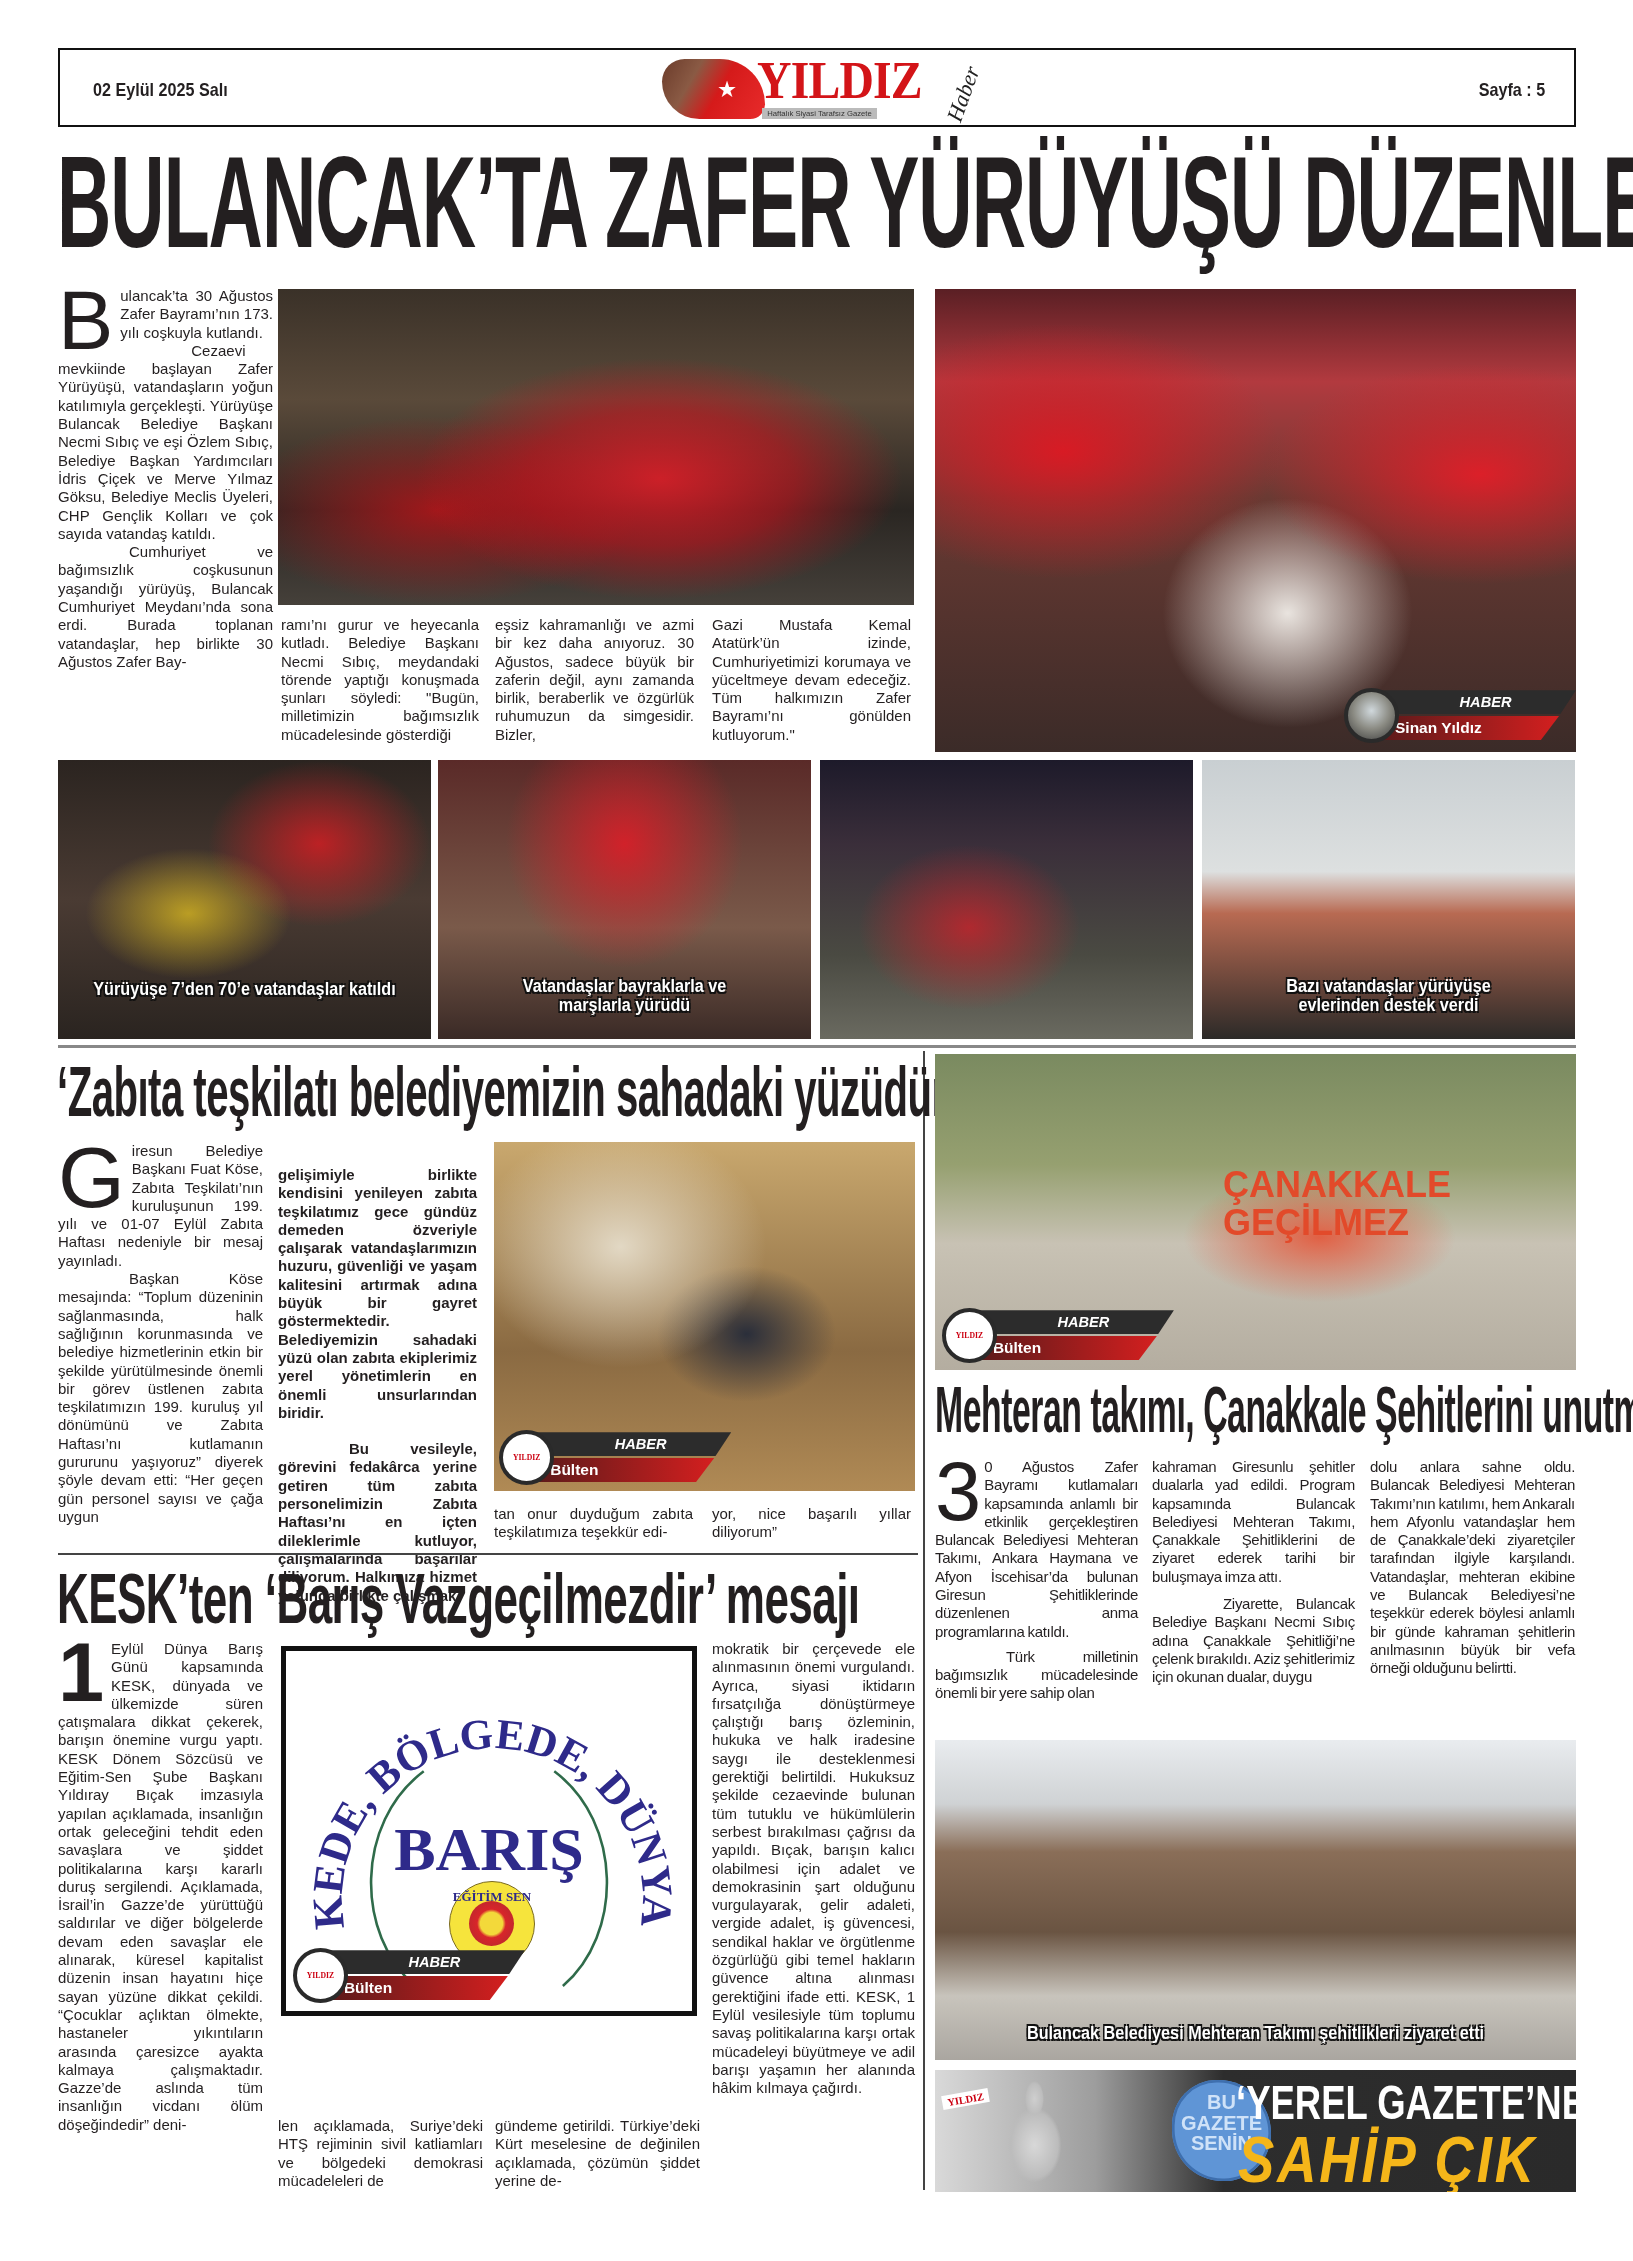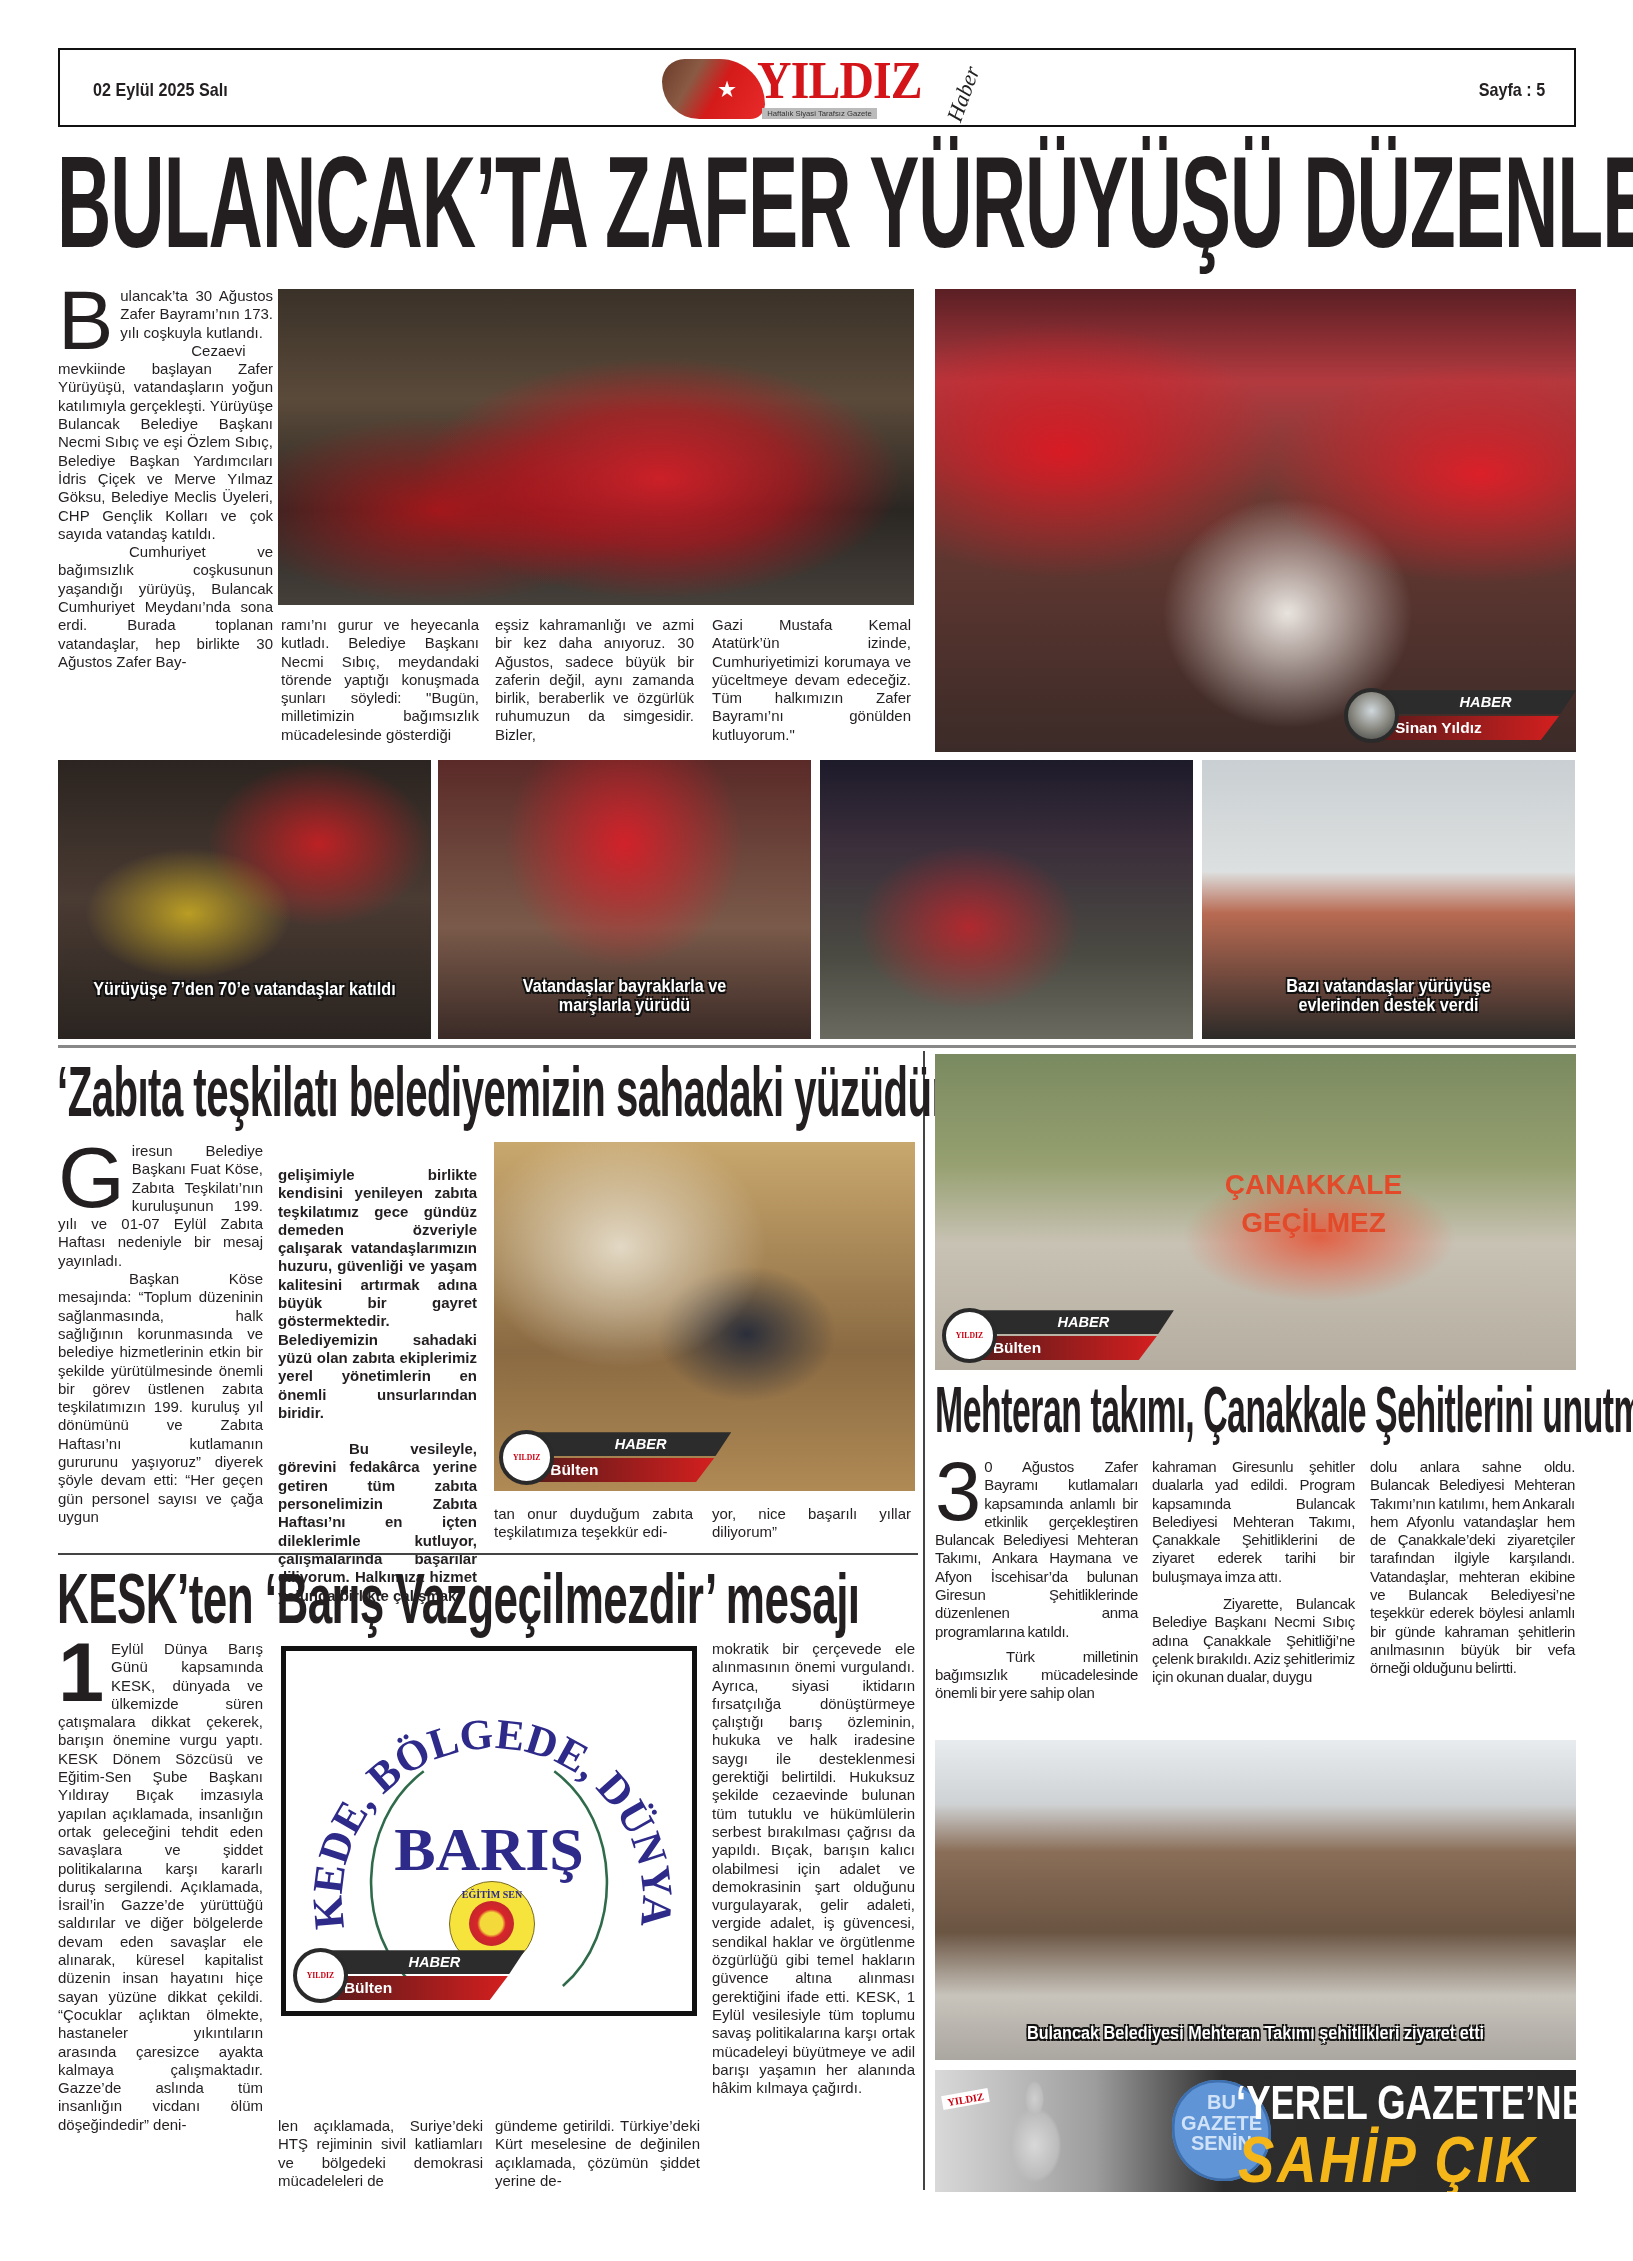--- a/index.html
+++ b/index.html
@@ -63,21 +63,21 @@
   .badge-bot { position: absolute; left: 34px; top: 31px; width: 181px; height: 24px; background: linear-gradient(90deg,#5a1a1a,#d41f1f); clip-path: polygon(0 0,100% 0,90% 100%,0 100%); color: #fff; font-weight: bold; font-size: 15.5px; line-height: 24px; padding-left: 17px; }
 
   .rule { background: #888; height: 2.6px; }
   .vrule { background: #444; width: 1.7px; }
 
   
   .baris-box { left: 281px; top: 1646px; width: 416px; height: 370px; border: 5.2px solid #111; background: #fff; }
   .baris-word { position: absolute; left: 0; right: 0; top: 163px; text-align: center; font-family: "Liberation Serif", serif; font-weight: bold; font-size: 62px; color: #2e2a8a; }
   .egitim { position: absolute; left: 163px; top: 230px; width: 86px; height: 86px; border-radius: 50%; background: #f6e43c; border: 1.7px solid #7a6a20; }
   .egitim-core { position: absolute; left: 19px; top: 19px; width: 45px; height: 45px; border-radius: 50%; background: radial-gradient(circle,#f3d93a 0%,#f3d93a 35%,#d8252a 45%,#c1272d 75%,transparent 80%); }
-  .egitim-label { position:absolute; left:0; right:0; top: 6.9px; font-size: 10px; color:#2e2a8a; font-family: "Liberation Serif", serif; text-align:center; font-weight:bold; }
+  .egitim-label { position:absolute; left:0; right:0; top: 6.9px; font-size: 13px; color:#2e2a8a; font-family: "Liberation Serif", serif; text-align:center; font-weight:bold; }
 
   
   .ad-blob { position: absolute; left: 193px; top: 10.3px; width: 99px; height: 101px; background: #5f95d6; border-radius: 46% 54% 48% 52%; box-shadow: 0 0 0 2.6px #3e6fae inset; color: #cfe2f8; text-align: center; font-family: "Liberation Sans Narrow","Liberation Sans",sans-serif; font-weight: bold; font-size: 20px; line-height: 20.6px; padding-top: 12px; margin-left: 44px; }
   .ad-line1 { position: absolute; left: 301px; top: 5.2px; font-family: "Liberation Sans Narrow","Liberation Sans",sans-serif; font-weight: bold; font-size: 48px; color: #fff; transform: scaleX(0.76); transform-origin: left; white-space: nowrap; }
   .ad-line2 { position: absolute; left: 303px; top: 53px; font-family: "Liberation Sans Narrow","Liberation Sans",sans-serif; font-weight: bold; font-style: italic; font-size: 64px; color: #f5b61a; transform: scaleX(0.85); transform-origin: left; white-space: nowrap; letter-spacing: 3.4px; }
   .ad-mini { position: absolute; left: 6.9px; top: 22.4px; background: #fff; color: #c01; font-size: 10.3px; font-weight: bold; font-family: "Liberation Serif", serif; padding: 1.7px 5.2px; transform: rotate(-10deg); }
   .ad-boy { position: absolute; left: 52px; top: 8.6px; width: 95px; height: 110px; background: radial-gradient(ellipse at 50% 18%, #cfcfcf 0%, #bdbdbd 12%, transparent 14%), radial-gradient(ellipse at 50% 60%, #d8d8d8 0%, #bcbcbc 35%, transparent 40%); }
 </style>
 </head>
 <body>
@@ -149,21 +149,21 @@
     <div class="badge-top">HABER</div>
     <div class="badge-bot">Bülten</div>
   </div>
 </div>
 <div class="abs col" style="left:494px; top:1505px; width:199px;">tan onur duyduğum zabıta teşkilatımıza teşekkür edi-</div>
 <div class="abs col" style="left:712px; top:1505px; width:199px;">yor, nice başarılı yıllar diliyorum”</div>
 
 <div class="abs rule" style="left:58px; top:1553px; width:860px; height:1.7px; background:#444;"></div>
 
 <div class="abs photo ph-canakkale" style="left:935px; top:1054px; width:641px; height:316px;">
-  <div style="position:absolute; left:288px; top:112px; width:181px; font-family:'Liberation Sans Narrow','Liberation Sans',sans-serif; font-weight:bold; font-size:28px; line-height:38px; color:#e24a2a; text-align:center;">ÇANAKKALE GEÇİLMEZ</div>
+  <div style="position:absolute; left:288px; top:112px; width:181px; font-family:'Liberation Sans Narrow','Liberation Sans',sans-serif; font-weight:bold; font-size:36px; line-height:38px; color:#e24a2a; text-align:center;">ÇANAKKALE GEÇİLMEZ</div>
   <div class="badge" style="left:6.9px; top:251px;">
     <div class="badge-circle">YILDIZ</div>
     <div class="badge-top">HABER</div>
     <div class="badge-bot">Bülten</div>
   </div>
 </div>
 
 <div class="abs headline h-mehteran">Mehteran takımı, Çanakkale Şehitlerini unutmadı</div>
 
 <div class="abs col narrow tight" style="left:935px; top:1458px; width:203px;">

